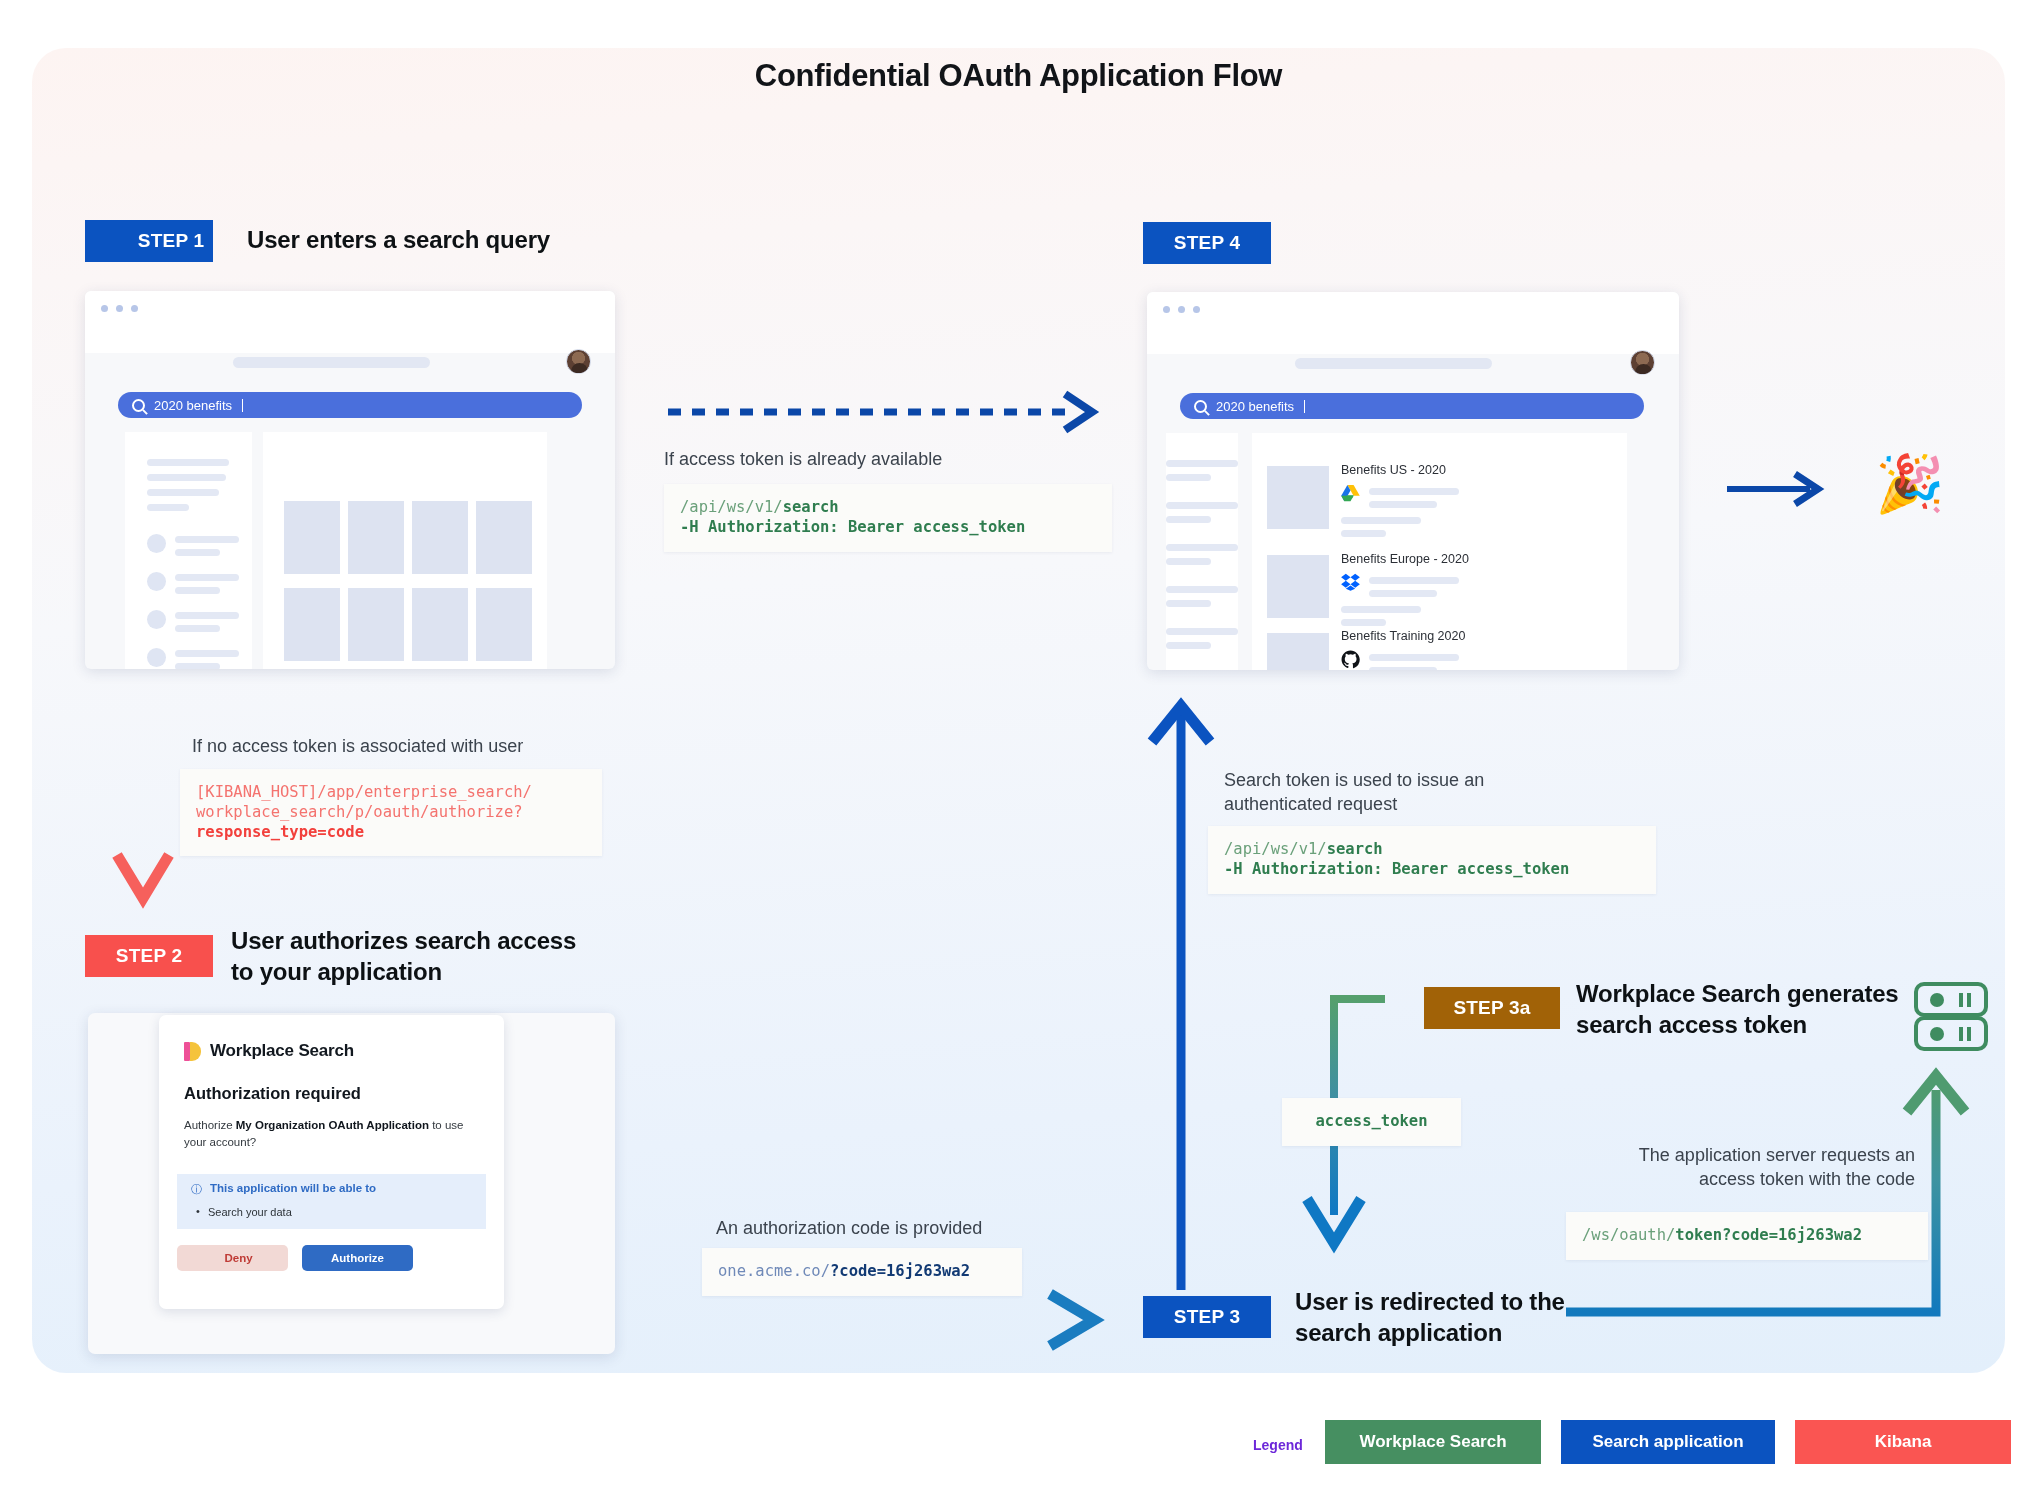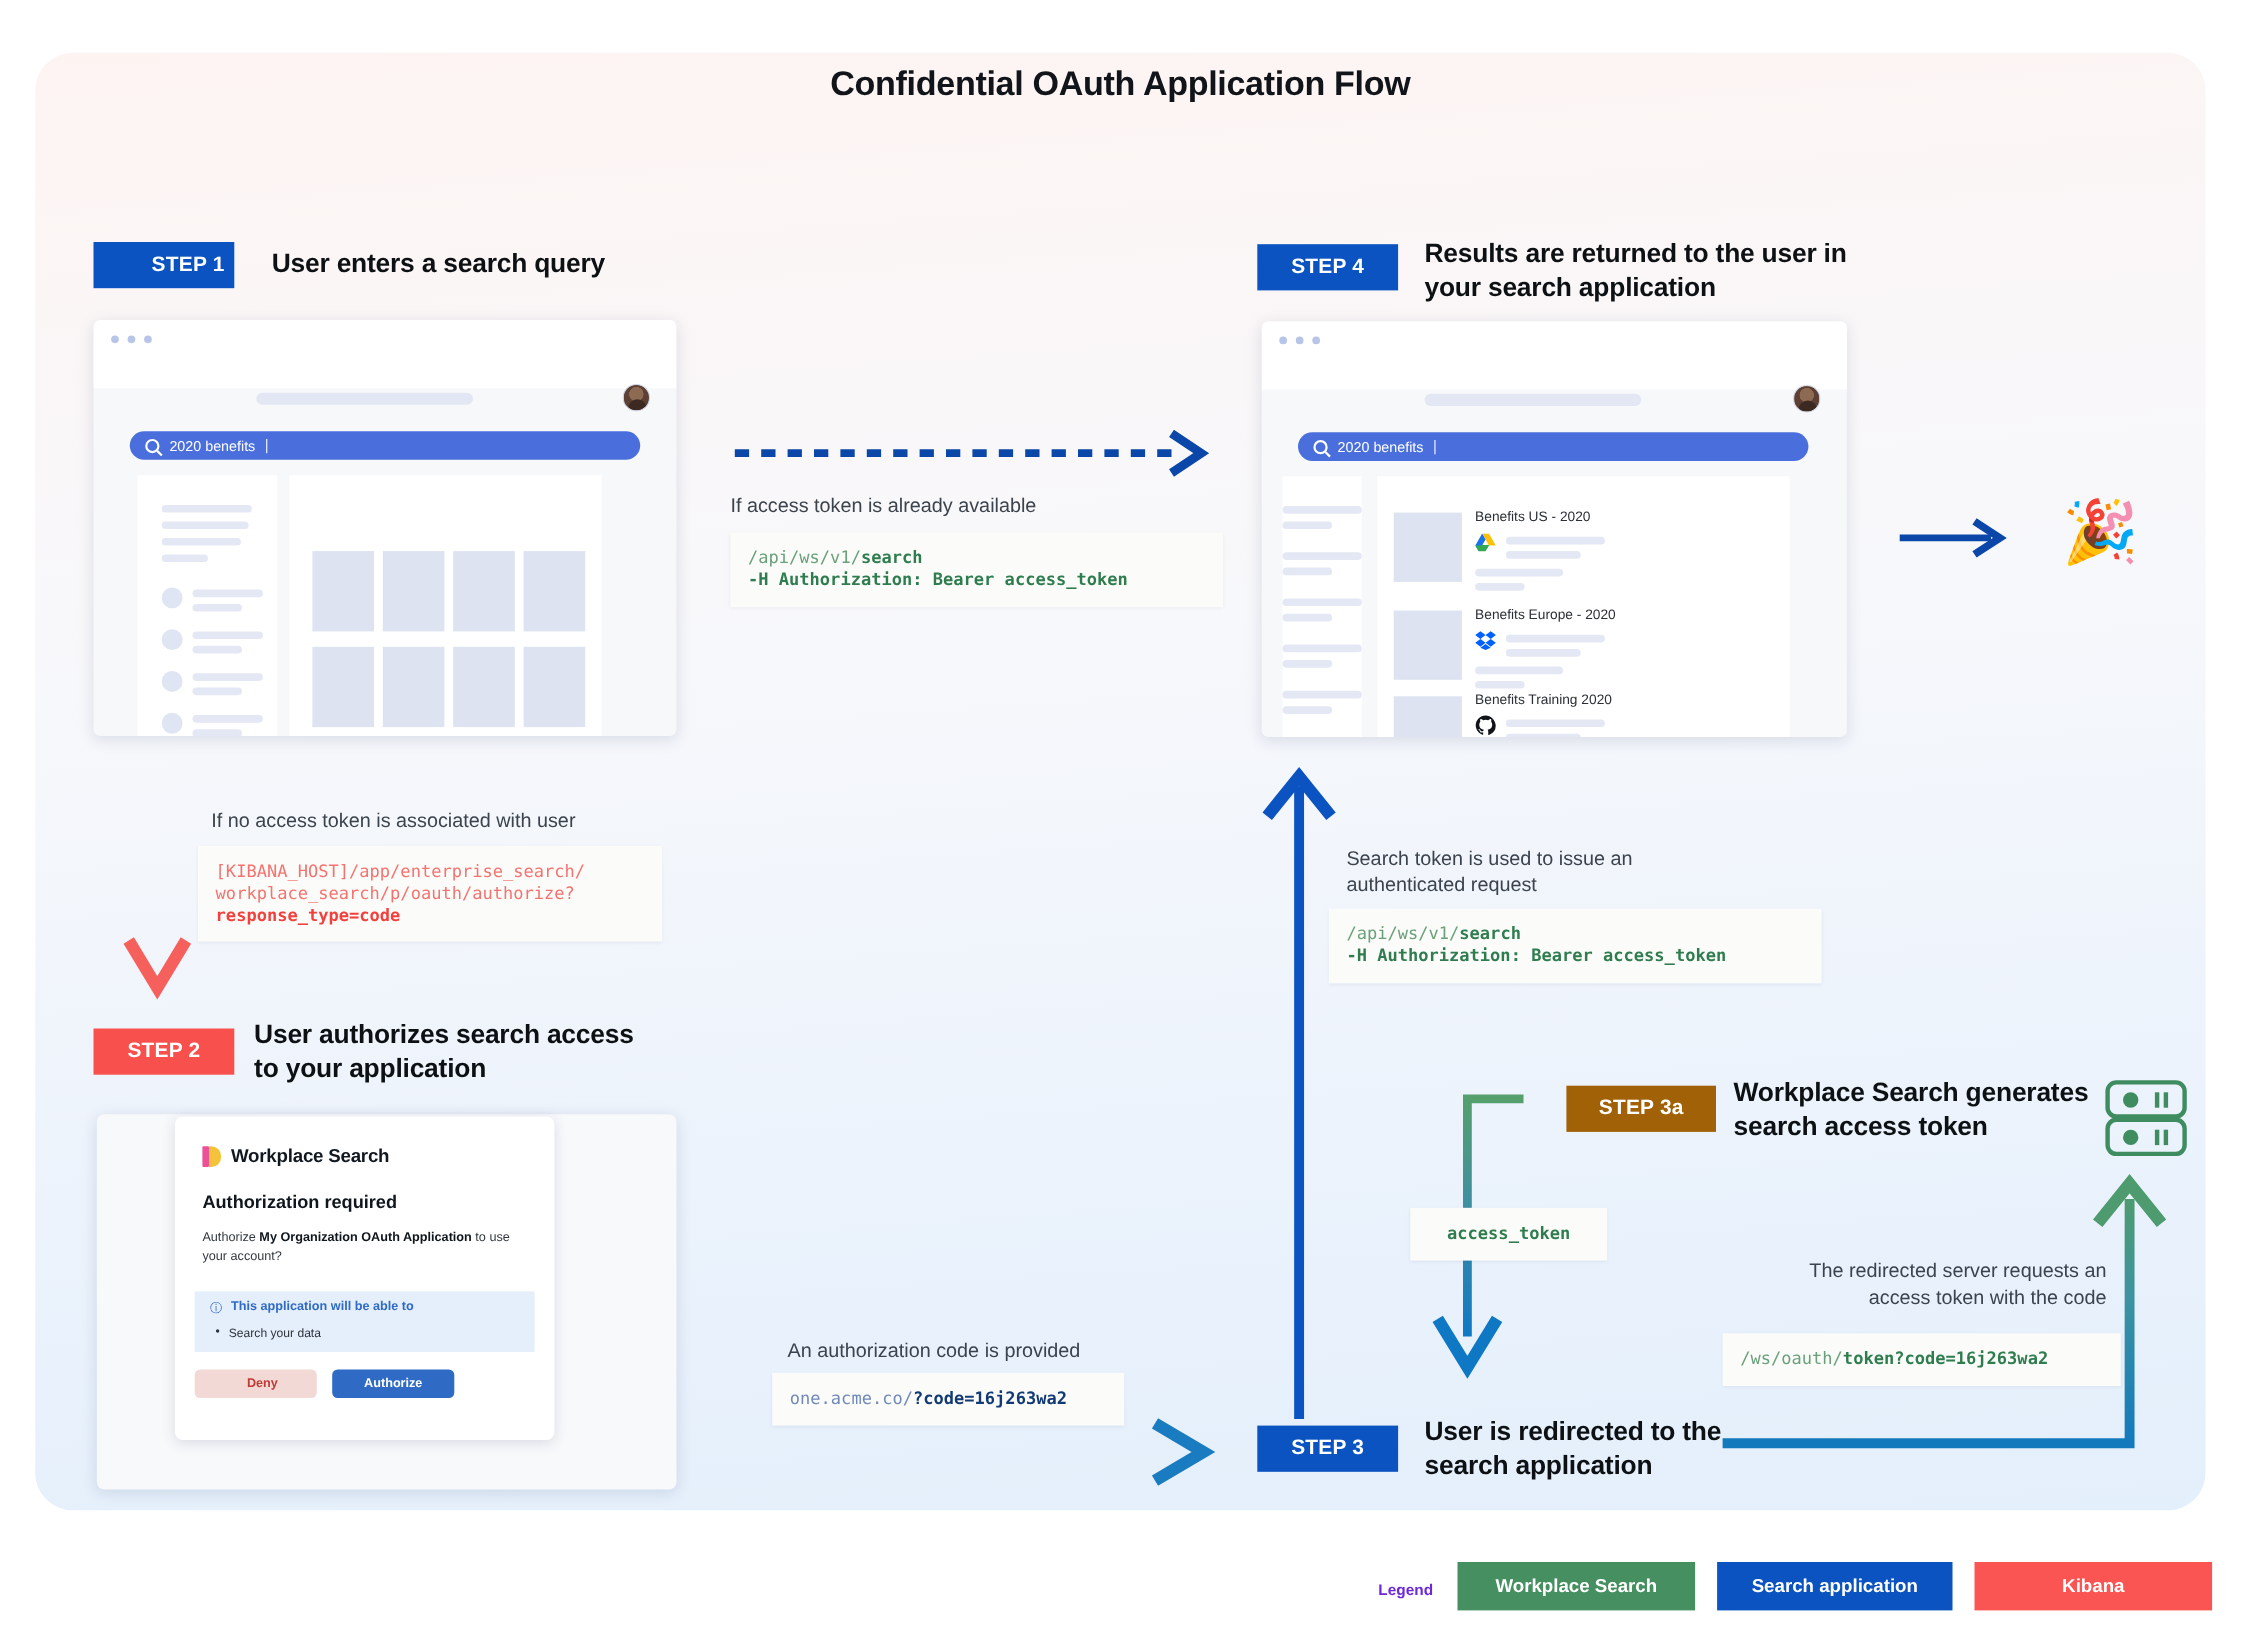--- a/index.html
+++ b/index.html
@@ -261,22 +261,20 @@
       <div class="tile" style="left:149px; top:156px; width:56px; height:73px;"></div>
       <div class="tile" style="left:213px; top:156px; width:56px; height:73px;"></div>
     </div>
   </div>
 
   <div class="note" style="left:664px; top:447px;">If access token is already available</div>
   <div class="code" style="left:664px; top:484px; width:448px;"><span class="dim-g">/api/ws/v1/</span><span class="b-g">search</span>
 <span class="b-g">-H Authorization: Bearer access_token</span></div>
 
   <div class="tag blue" style="left:1143px; top:222px; width:128px; height:42px;">STEP 4</div>
-  <div class="steptext" style="left:1295px; top:216px; width:420px; white-space:pre-line;">Results are returned to the user in
-your search application</div>
 
   <div class="browser" style="left:1147px; top:292px; width:532px; height:378px;">
     <div class="br-top"></div>
     <div class="br-dots">
         <i></i>
         <i></i>
         <i></i>
       </div>
     <div class="br-url" style="left:148px; top:66px; width:197px;"></div>
     <div class="avatar" style="right:24px; top:58px;"></div>
@@ -385,21 +383,21 @@
 authenticated request</div>
   <div class="code" style="left:1208px; top:826px; width:448px;"><span class="dim-g">/api/ws/v1/</span><span class="b-g">search</span>
 <span class="b-g">-H Authorization: Bearer access_token</span></div>
 
   <div class="tag green" style="left:1424px; top:987px; width:136px; height:42px;">STEP 3a</div>
   <div class="steptext" style="left:1576px; top:979px; width:400px; white-space:pre-line;">Workplace Search generates
 search access token</div>
 
   <div class="code" style="left:1282px; top:1098px; width:179px; text-align:center; padding:14px 10px;"><span class="b-g">access_token</span></div>
 
-  <div class="note right" style="left:1505px; top:1143px; width:410px; white-space:pre-line;">The redirected server requests an
+  <div class="note right" style="left:1505px; top:1143px; width:410px; white-space:pre-line;">The application server requests an
 access token with the code</div>
   <div class="code" style="left:1566px; top:1212px; width:362px;"><span class="dim-g">/ws/oauth/</span><span class="b-g">token?code=16j263wa2</span></div>
 
   <div class="legend-label" style="left:1253px; top:1437px;">Legend</div>
   <div class="legend-chip lg-green" style="left:1325px; top:1420px; width:216px;">Workplace Search</div>
   <div class="legend-chip lg-blue" style="left:1561px; top:1420px; width:214px;">Search application</div>
   <div class="legend-chip lg-red" style="left:1795px; top:1420px; width:216px;">Kibana</div>
 </div>
 
 </body></html>

